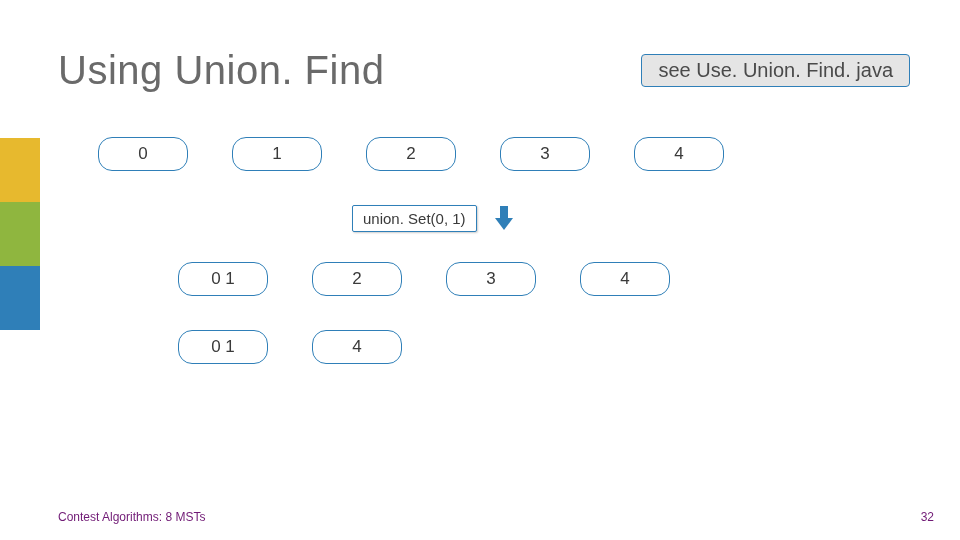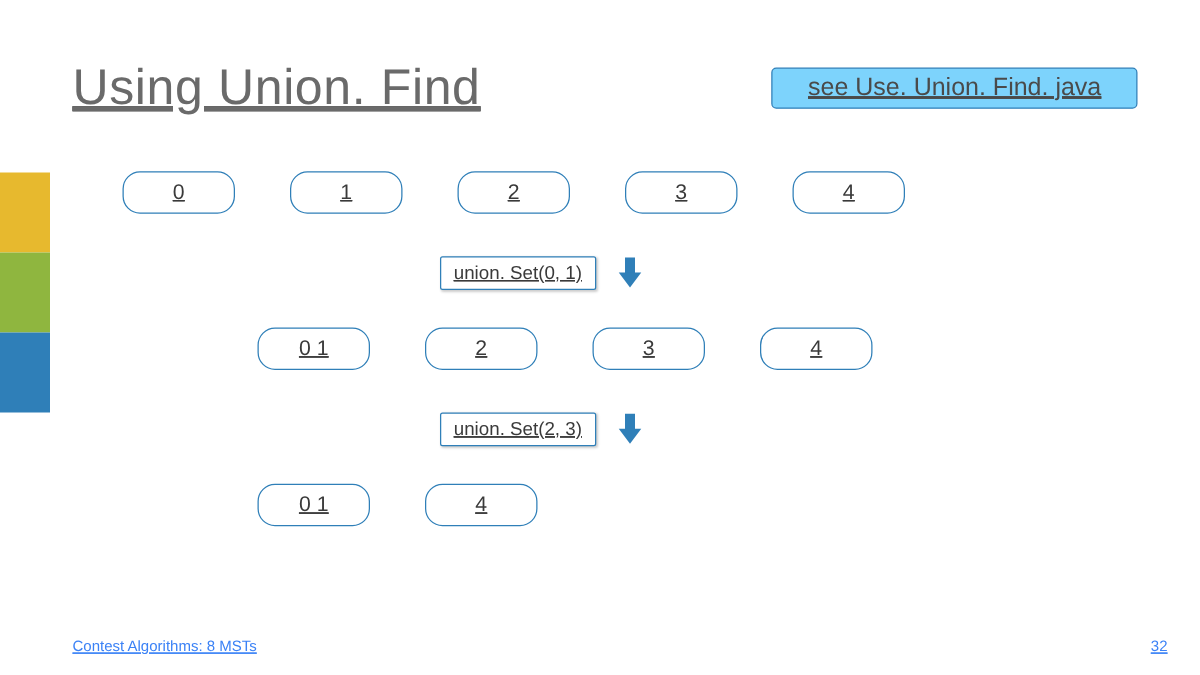--- a/index.html
+++ b/index.html
@@ -1,15 +1,15 @@
 <!DOCTYPE html>
 <html><head>
 <meta charset="utf-8">
 <style>
-  * { box-sizing: border-box; text-decoration: underline; }
+  * { box-sizing: border-box; }
   html, body { margin: 0; padding: 0; }
   body {
     width: 960px;
     height: 540px;
     font-family: Arial, Helvetica, sans-serif;
     color: #555;
     background: #fff;
     position: relative;
   }
   .accent-bar {
@@ -42,24 +42,24 @@
   }
   .title {
     font-size: 40px;
     font-weight: 400;
     color: #6a6a6a;
     letter-spacing: 0.5px;
   }
   .see-box {
     border: 1px solid #2f7fb8;
     border-radius: 4px;
-    padding: 4px 28px;
+    padding: 4px 16px;
     font-size: 20px;
     color: #4a4a4a;
-    background: #7dd3fc;
+    background: #e5e5e5;
     margin-right: 20px;
   }
 
   .stage {
     margin-left: 40px;
     margin-bottom: 10px;
   }
   .row {
     display: flex;
     align-items: center;
@@ -114,31 +114,31 @@
     left: 0;
     top: 12px;
     width: 0;
     height: 0;
     border-left: 9px solid transparent;
     border-right: 9px solid transparent;
     border-top: 12px solid #2f7fb8;
   }
 
   
-  .indent { margin-left: 108px; }
+  .indent { margin-left: 80px; }
 
   .footer {
     position: absolute;
     left: 58px;
     bottom: 16px;
     right: 26px;
     display: flex;
     justify-content: space-between;
     font-size: 12px;
-    color: #3b82f6;
+    color: #701a75;
     text-align: right;
   }
 </style>
 </head>
 <body>
 
 <div class="accent-bar">
   <div class="stripe s-yellow"></div>
   <div class="stripe s-green"></div>
   <div class="stripe s-blue"></div>
@@ -166,24 +166,20 @@
       <div class="arrow-down"></div>
     </div>
 
     <div class="row indent">
       <div class="node">0  1</div>
       <div class="node">2</div>
       <div class="node">3</div>
       <div class="node">4</div>
     </div>
 
-    <div class="op-row">
-      <div class="op-box">union. Set(2, 3)</div>
-      <div class="arrow-down"></div>
-    </div>
 
     <div class="row indent">
       <div class="node">0  1</div>
       <div class="node">4</div>
     </div>
 
   </div>
 </div>
 
 <div class="footer">

